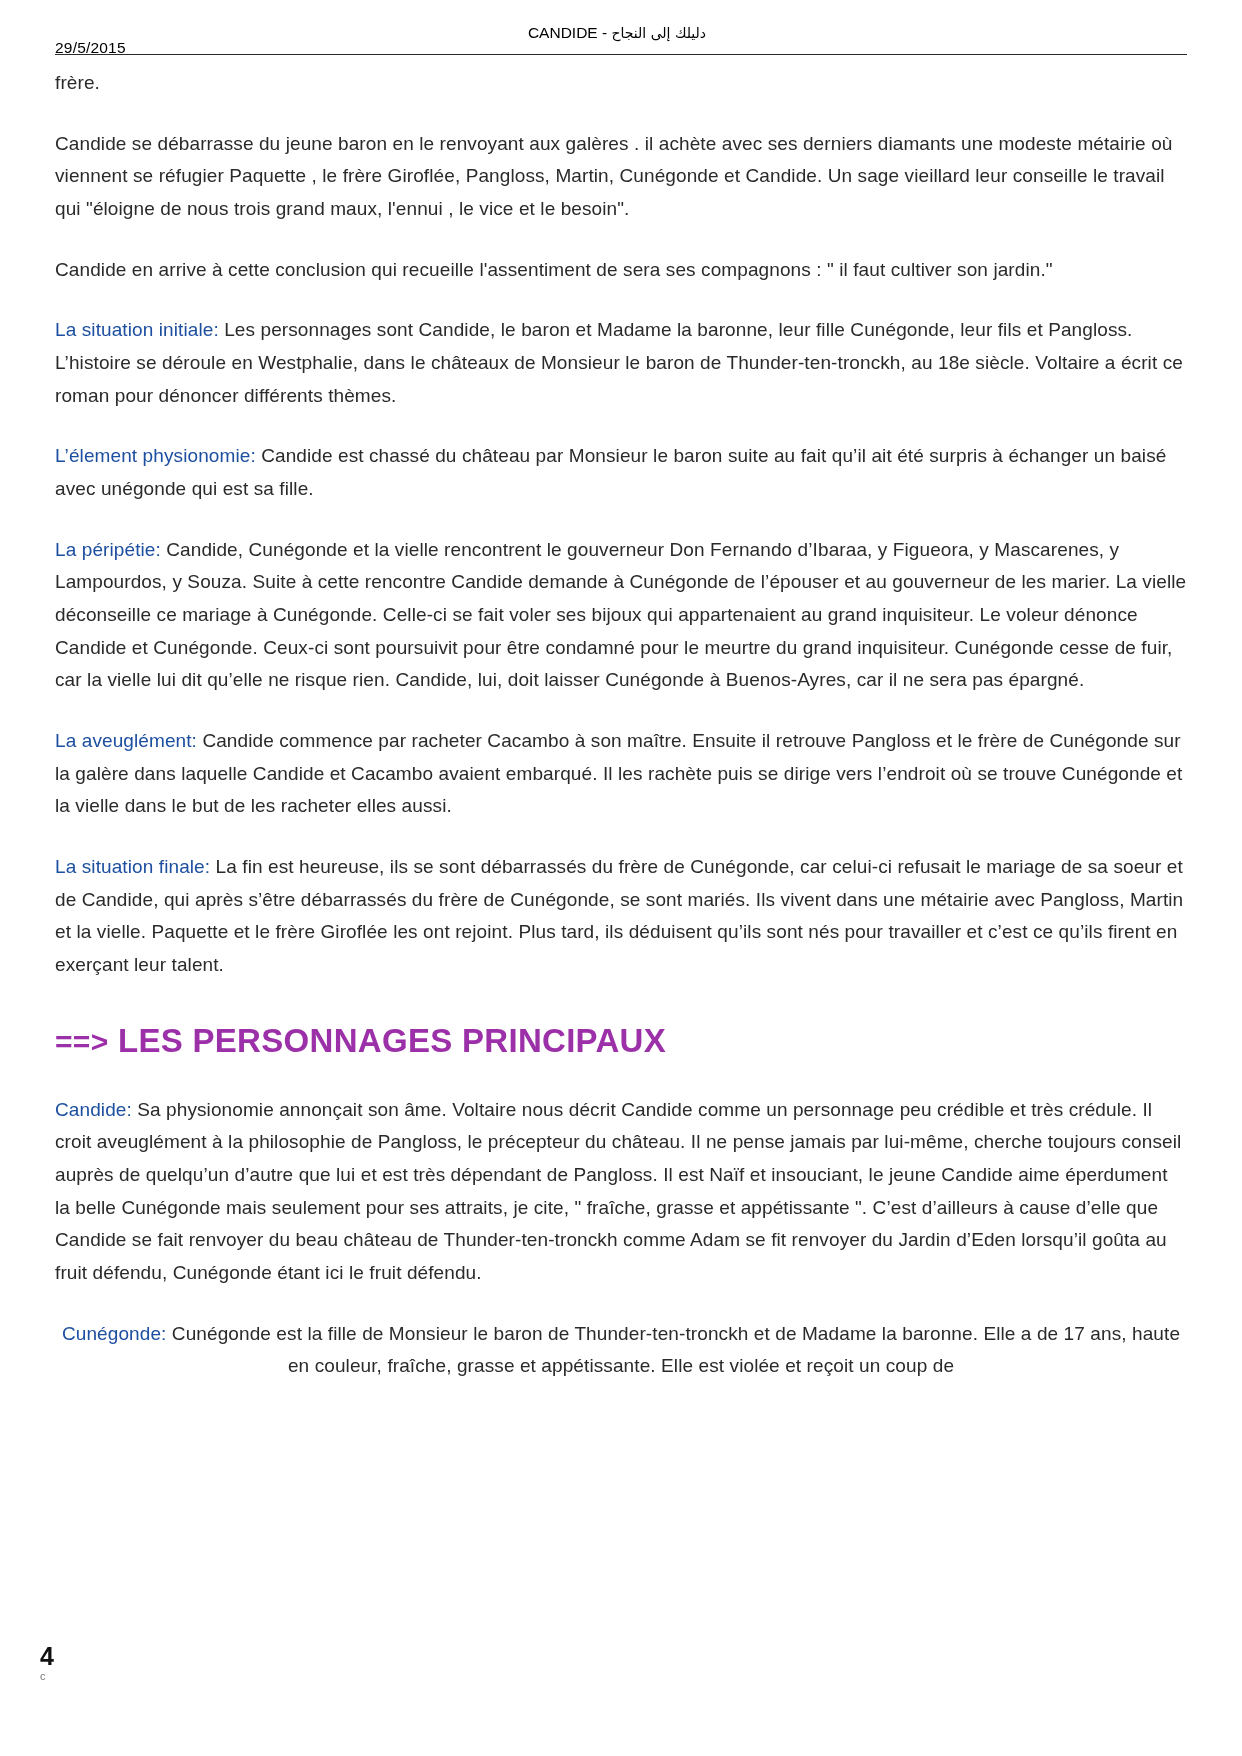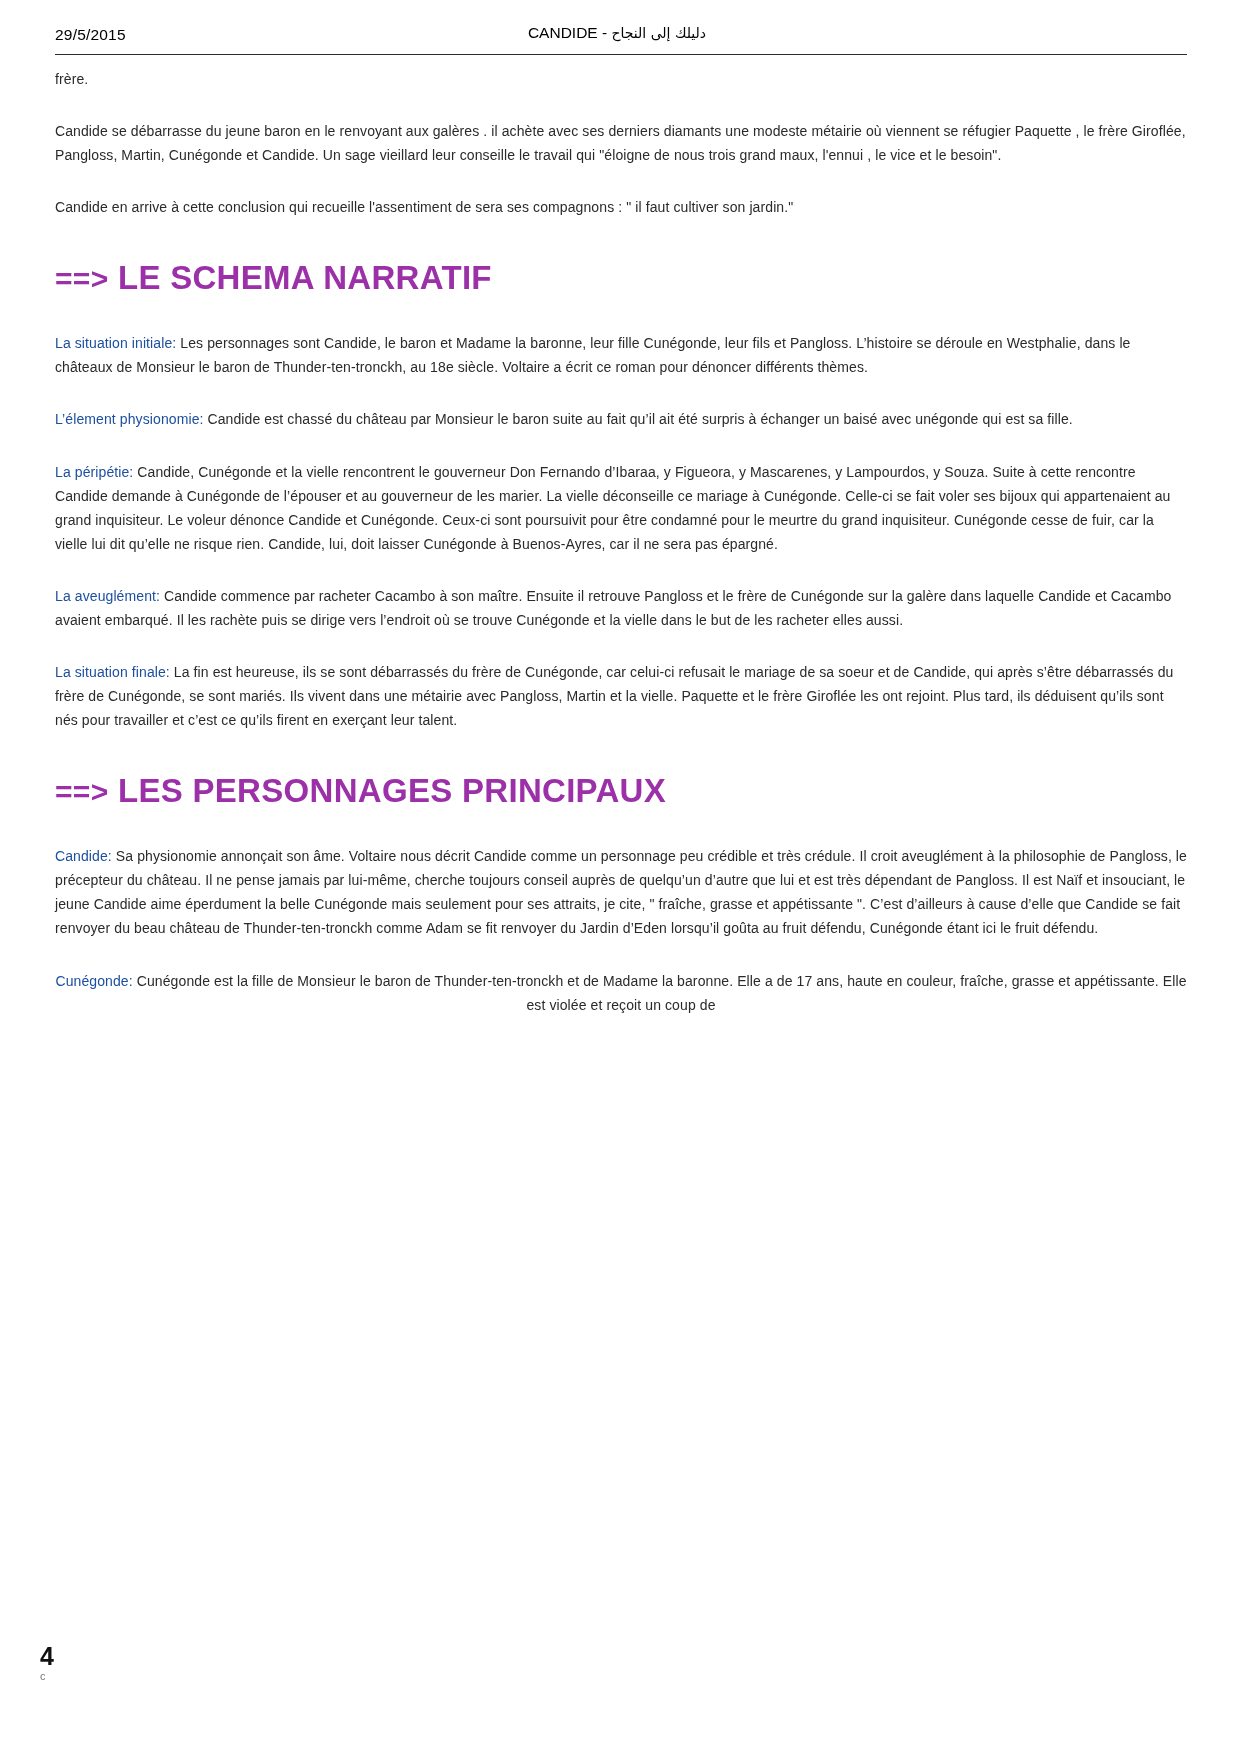--- a/index.html
+++ b/index.html
@@ -24,21 +24,21 @@
   
   .page-header {
     position: relative;
     height: 26px;
     font-size: 15px;
     color: #000;
   }
   .header-date {
     position: absolute;
     left: 0;
-    top: 4px;
+    top: 17px;
     font-size: 15.5px;
     letter-spacing: 0.2px;
   }
   .header-center {
     position: absolute;
     left: 0;
     right: 8px;
     top: 2px;
     text-align: center;
     font-size: 15.5px;
@@ -53,21 +53,21 @@
     border: 0;
     border-top: 1px solid #2b2b2b;
     margin: 6px 0 0 0;
   }
   
   .content {
     padding-top: 12px;
   }
   p.para {
     margin: 0 0 28px 0;
-    font-size: 14px;
+    font-size: 19px;
     line-height: 1.72;
     color: #2a2a2a;
     letter-spacing: 0.1px;
   }
   .first-line {
     margin-top: 0;
   }
   h2.section-title {
     margin: 40px 0 34px 0;
     font-size: 33px;
@@ -117,24 +117,20 @@
     </div>
   </div>
   <hr class="header-rule">
 
   <div class="content">
 
     <p class="para first-line">frère.</p>
     <p class="para">Candide se débarrasse du jeune baron en le renvoyant aux galères . il achète avec ses derniers diamants une modeste métairie où viennent se réfugier Paquette , le frère Giroflée, Pangloss, Martin, Cunégonde et Candide. Un sage vieillard leur conseille le travail qui "éloigne de nous trois grand maux, l'ennui , le vice et le besoin".</p>
     <p class="para">Candide en arrive à cette conclusion qui recueille l'assentiment de sera ses compagnons : " il faut cultiver son jardin."</p>
 
-    <h2 class="section-title">
-      <span class="arrow">==&gt;</span>
-      <span>LE SCHEMA NARRATIF</span>
-    </h2>
 
     <p class="para">
       <span class="lead">La situation initiale:</span><span> Les personnages sont Candide, le baron et Madame la baronne, leur fille Cunégonde, leur fils et Pangloss. L’histoire se déroule en Westphalie, dans le châteaux de Monsieur le baron de Thunder-ten-tronckh, au 18e siècle. Voltaire a écrit ce roman pour dénoncer différents thèmes.</span>
     </p>
 
     <p class="para">
       <span class="lead">L’élement physionomie:</span><span> Candide est chassé du château par Monsieur le baron suite au fait qu’il ait été surpris à échanger un baisé avec unégonde qui est sa fille.</span>
     </p>
 
     <p class="para">

